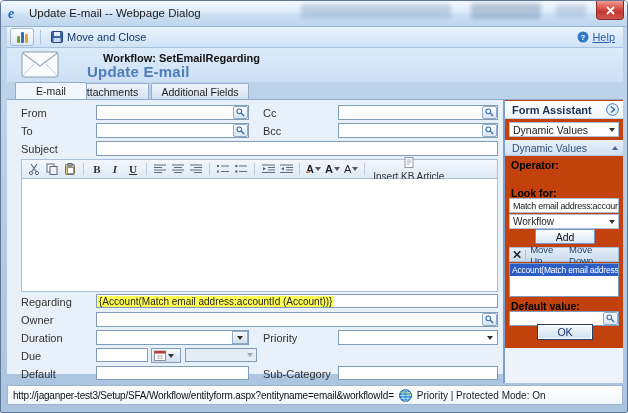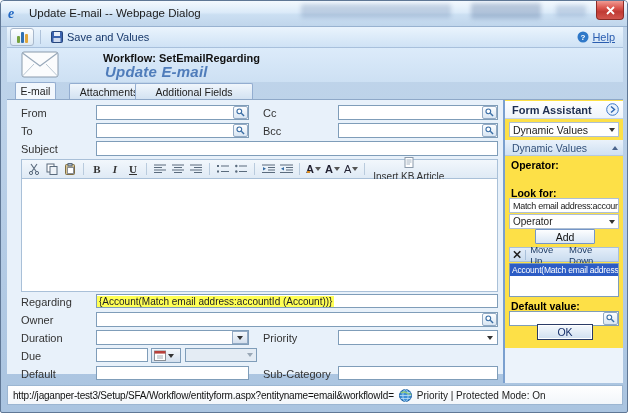--- a/index.html
+++ b/index.html
@@ -40,33 +40,33 @@
   .save-close { display: flex; align-items: center; gap: 4px; cursor: pointer;
     color: #17386b; font-size: 11px; padding: 2px 4px; }
   .help-link { margin-left: auto; margin-right: 8px; display: flex; align-items: center;
     gap: 3px; color: #2a5db0; font-size: 11px; cursor: pointer; }
   .help-link span { text-decoration: underline; }
 
   .header { position: absolute; left: 6px; top: 47px; width: 616px; height: 34px;
     background: linear-gradient(#dcebfa, #cde0f3); }
   .envelope { position: absolute; left: 14px; top: 3px; }
   .wf-label { position: absolute; left: 96px; top: 4px; font-size: 11px; font-weight: bold; color: #111; }
-  .page-title { position: absolute; left: 98px; top: 15px; font-size: 15px; font-weight: bold;
-    color: #4f7cba; letter-spacing: .2px; font-style: italic; }
+  .page-title { position: absolute; left: 80px; top: 15px; font-size: 15px; font-weight: bold;
+    color: #4f7cba; letter-spacing: .2px; }
 
   
   .tabstrip { position: absolute; left: 6px; top: 81px; width: 616px; height: 17px; }
   .tab { position: absolute; top: 1px; height: 16px; font-size: 10.5px; color: #222;
     display: flex; align-items: center; justify-content: center;
     border: 1px solid #93add0; border-bottom: none; border-radius: 2px 2px 0 0;
     background: linear-gradient(#f0f6fc, #d3e2f2); cursor: pointer; }
   .tab.active { background: #f2f7fd; top: 0; height: 17px; z-index: 3; font-weight: normal; }
-  .tab1 { left: 8px;  width: 41px; }
+  .tab1 { left: 8px;  width: 72px; }
   .tab2 { left: 62px; width: 80px; }
-  .tab3 { left: 128px; width: 118px; }
+  .tab3 { left: 144px; width: 98px; }
 
   
   .main { position: absolute; left: 6px; top: 98px; width: 616px; height: 275px;
     background: #e8f1fa; border-top: 1px solid #8ea8c8; }
   .lbl { position: absolute; font-size: 11px; color: #333; }
   .field { position: absolute; height: 15px; background: #fff; border: 1px solid #7f9db9;
     display: flex; align-items: center; }
   .field input { flex: 1; min-width: 0; border: none; outline: none; height: 100%;
     font: 10.5px "Liberation Sans", sans-serif; padding: 0 3px; background: transparent; }
   .lookup-btn { width: 15px; height: 13px; margin-right: 0px; flex: 0 0 auto;
@@ -94,21 +94,21 @@
   .colorbar { position: relative; }
   .colorbar::after { content: ""; position: absolute; left: 1px; right: 4px; bottom: 1px;
     height: 2px; background: #d88a1f; }
   .kb { display: flex; align-items: center; gap: 3px; font-size: 10px; color: #333;
     cursor: pointer; padding: 0 3px; flex-direction: column; }
   .ed-body { position: absolute; left: 14px; top: 79px; width: 477px; height: 113px;
     background: #fff; border: 1px solid #a9c0d8; border-top: none; cursor: text; }
 
   
   .panel { position: absolute; left: 496px; top: 0; width: 120px; height: 283px;
-    background: #fde047; border-left: 2px solid #7ba0cf; }
+    background: #c2410c; border-left: 2px solid #7ba0cf; }
   .fa-header { position: absolute; left: 0; top: 1px; width: 118px; height: 18px;
     background: linear-gradient(#ffffff,#eef4fb); border-bottom: 1px solid #c0d2e8;
     display: flex; align-items: center; padding: 0 4px 0 7px; }
   .fa-title { font-size: 11px; font-weight: bold; color: #1e2e50; flex: 1; }
   .p-sel { position: absolute; left: 4px; width: 110px; height: 15px; background: #fff;
     border: 1px solid #aebfd4; display: flex; align-items: center; font-size: 10px;
     color: #222; padding: 0 3px; cursor: pointer; white-space: nowrap; overflow: hidden; }
   .p-sel .tri { margin-left: auto; flex: 0 0 auto; }
   .sec-hd { position: absolute; left: 0; top: 40px; width: 118px; height: 16px;
     background: linear-gradient(#eaf2fb,#cfe0f2); border-bottom: 1px solid #b6c9e0;
@@ -171,21 +171,21 @@
       <i class="bar-b"></i>
       <i class="bar-y"></i>
     </div>
     <div class="tb-sep"></div>
     <div class="save-close">
       <svg width="12" height="12" viewBox="0 0 12 12">
         <rect x="0.5" y="0.5" width="11" height="11" rx="1" fill="#3a62ad" stroke="#27457c"></rect>
         <rect x="3" y="1" width="6" height="4" fill="#e8eef8"></rect>
         <rect x="2.5" y="7" width="7" height="4" fill="#cdd9ee"></rect>
       </svg>
-      <span>Save and Values</span>
+      <span>Move and Close</span>
     </div>
     <div class="help-link">
       <svg width="12" height="12" viewBox="0 0 12 12">
         <circle cx="6" cy="6" r="5.5" fill="#2f78c8"></circle>
         <text x="6" y="9" text-anchor="middle" font-size="8" font-weight="bold" fill="#fff" font-family="Liberation Sans, sans-serif">?</text>
       </svg>
       <span>Help</span>
     </div>
   </div>
 
@@ -426,21 +426,21 @@
         <span>Dynamic Values</span>
         <span class="collapse"></span>
       </div>
       <span class="p-lbl" style="top:59px">Operator:</span>
       <span class="p-lbl" style="top:87px">Look for:</span>
       <div class="p-sel tiny" style="top:98px">
         <span>Match email address:accountId</span>
 
       </div>
       <div class="p-sel" style="top:114px">
-        <span>Operator</span>
+        <span>Workflow</span>
         <span class="tri"></span>
       </div>
       <div class="add-btn">Add</div>
       <div class="list-tb">
         <svg width="9" height="9" viewBox="0 0 9 9" style="cursor:pointer">
           <path d="M1 1 L8 8 M8 1 L1 8" stroke="#222" stroke-width="1.7"></path>
         </svg>
         <span style="width:1px;height:10px;background:#a9c0da"></span>
         <span class="txt">Move Up</span>
         <span class="txt">Move Down</span>

